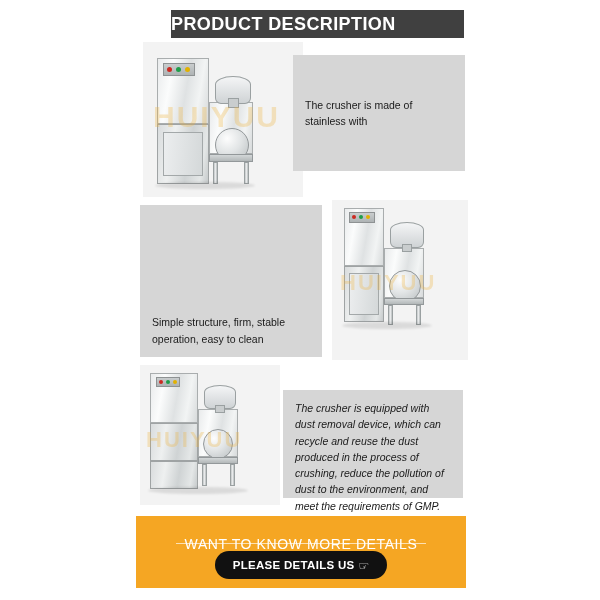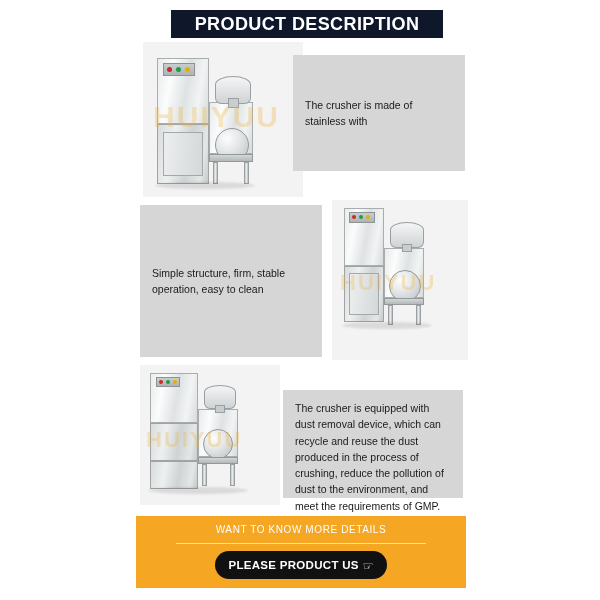--- a/index.html
+++ b/index.html
@@ -18,26 +18,25 @@
     width: 600px;
     height: 600px;
     background: #ffffff;
   }
 
   
   .title-bar {
     position: absolute;
     left: 171px;
     top: 10px;
-    width: 272px;
+    width: 293px;
     height: 28px;
-    background: #0f172a;
+    background: #404040;
     display: flex;
     align-items: center;
-    justify-content: center;
   }
   .title-bar .title-text {
     color: #ffffff;
     font-size: 18px;
     font-weight: bold;
     letter-spacing: 0.4px;
     font-family: "Liberation Sans", sans-serif;
     white-space: nowrap;
   }
 
@@ -134,25 +133,25 @@
     position: absolute;
     left: 136px;
     top: 516px;
     width: 330px;
     height: 72px;
     background: #f5a623;
     overflow: hidden;
   }
   .footer-top {
     position: absolute;
-    left: 0; top: 8px;
+    left: 0; top: 20px;
     width: 330px;
     text-align: center;
     color: #ffffff;
-    font-size: 10px;
+    font-size: 14px;
     letter-spacing: 0.6px;
     font-family: "Liberation Sans", sans-serif;
   }
   .footer-divider {
     position: absolute;
     left: 40px;
     top: 27px;
     width: 250px;
     height: 1px;
     background: rgba(255,255,255,0.65);
@@ -218,21 +217,21 @@
         <div class="m-part shadow-floor" style="left:12px; top:140px; width:100px; height:7px;"></div>
       </div>
       <div class="wm" style="left:10px; top:58px;">HUIYUU</div>
     </div>
   </div>
 
   <div class="textbox" style="left:293px; top:55px; width:172px; height:116px;">
     <p>The crusher is made of stainless with</p>
   </div>
 
-  <div class="textbox" style="left:140px; top:205px; width:182px; height:152px;">
+  <div class="textbox" style="left:140px; top:205px; width:182px; height:152px;align-items:flex-end;">
     <p>Simple structure, firm, stable operation, easy to clean</p>
   </div>
 
   <div class="row" style="left:332px; top:200px; width:136px; height:160px;">
     <div class="photo" style="position:absolute; inset:0;">
       <div class="machine">
         <div class="m-part cab" style="left:12px; top:8px; width:40px; height:58px;"></div>
         <div class="m-part panel" style="left:17px; top:12px; width:26px; height:11px;"></div>
         <div class="m-part btn-red" style="left:20px; top:15px; width:4px; height:4px;"></div>
         <div class="m-part btn-grn" style="left:27px; top:15px; width:4px; height:4px;"></div>
@@ -268,26 +267,26 @@
         <div class="m-part" style="left:75px; top:40px; width:10px; height:8px; background:#c9cdce; border:1px solid #9aa0a1;"></div>
         <div class="m-part base" style="left:58px; top:92px; width:40px; height:7px;"></div>
         <div class="m-part leg" style="left:62px; top:99px; width:5px; height:22px;"></div>
         <div class="m-part leg" style="left:90px; top:99px; width:5px; height:22px;"></div>
         <div class="m-part shadow-floor" style="left:8px; top:122px; width:100px; height:7px;"></div>
       </div>
       <div class="wm small" style="left:6px; top:62px;">HUIYUU</div>
     </div>
   </div>
 
-  <div class="textbox" style="left:283px; top:390px; width:180px; height:108px; align-items:flex-start;">
+  <div class="textbox" style="left:283px; top:390px; width:180px; height:108px; align-items:flex-start;font-style:italic;">
     <p>The crusher is equipped with dust removal device, which can recycle and reuse the dust produced in the process of crushing, reduce the pollution of dust to the environment, and meet the requirements of GMP.</p>
   </div>
 
   <div class="footer">
     <div class="footer-top">WANT TO KNOW MORE DETAILS</div>
     <div class="footer-divider"></div>
     <div class="contact-btn">
-      <span class="lbl">PLEASE PRODUCT US</span>
+      <span class="lbl">PLEASE DETAILS US</span>
       <span class="hand-icon">☞</span>
     </div>
   </div>
 
 </div>
 
 </body></html>

